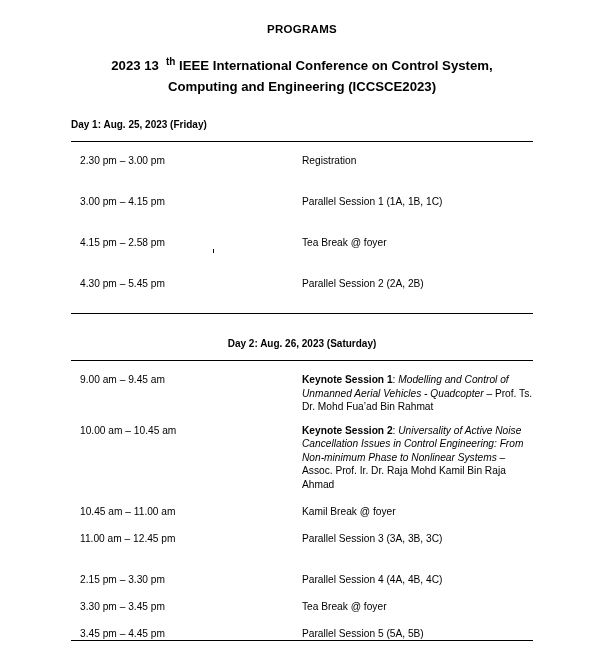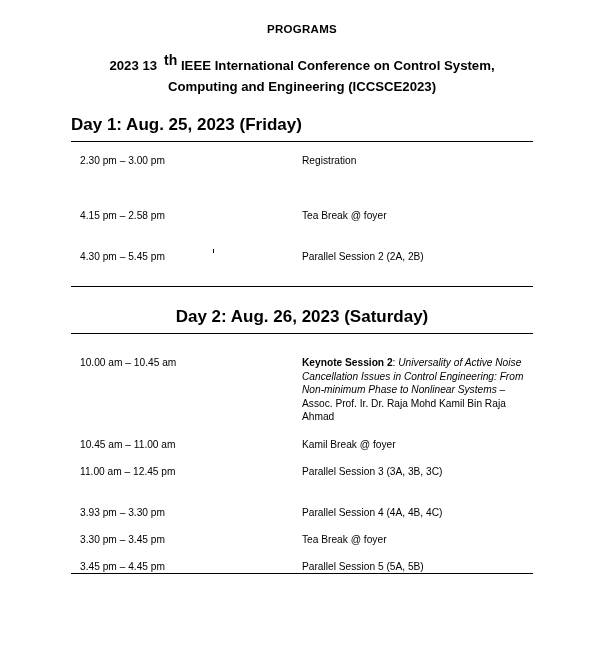--- a/index.html
+++ b/index.html
@@ -37,29 +37,29 @@
     text-align: center;
     font-weight: bold;
     font-size: 13.2px;
     line-height: 21px;
     margin: 0;
     padding-top: 19px;
     padding-left: 4px;
     padding-right: 4px;
   }
   .conf-title sup {
-    font-size: 14px;
+    font-size: 10px;
     vertical-align: super;
     line-height: 0;
     padding-left: 7px;
   }
 
   .day-heading {
     font-weight: bold;
-    font-size: 17px;
+    font-size: 10px;
     line-height: 14px;
     margin: 0;
   }
   #day1-heading { padding-top: 21px; }
   #day2-heading { padding-top: 23px; text-align: center; }
 
   
   .schedule {
     width: 462px;
     border-collapse: collapse;
@@ -140,20 +140,24 @@
         </tr>
 
       <tr class="row">
         <td class="col-time time-cell">2.30 pm – 3.00 pm</td>
         <td class="col-desc desc-cell">Registration</td>
       </tr>
       <tr class="gap">
           <td colspan="2"></td>
         </tr>
 
+      <tr class="row">
+        <td class="col-time time-cell">3.00 pm – 4.15 pm</td>
+        <td class="col-desc desc-cell">Parallel Session 1 (1A, 1B, 1C)</td>
+      </tr>
       <tr class="gap">
           <td colspan="2"></td>
         </tr>
 
       <tr class="row">
         <td class="col-time time-cell">4.15 pm – 2.58 pm</td>
         <td class="col-desc desc-cell">Tea Break @ foyer</td>
       </tr>
       <tr class="gap">
           <td colspan="2"></td>
@@ -172,20 +176,26 @@
   <div class="tick"></div>
 
   <div class="day-heading" id="day2-heading">Day 2: Aug. 26, 2023 (Saturday)</div>
 
   <table class="schedule" id="day2-table">
     <tbody>
       <tr class="spacer-top">
           <td colspan="2"></td>
         </tr>
 
+      <tr class="row">
+        <td class="col-time time-cell">9.00 am – 9.45 am</td>
+        <td class="col-desc desc-cell">
+          <span class="keynote-block"><span class="keynote-label">Keynote Session 1</span><span>: </span><span class="keynote-title">Modelling and Control of Unmanned Aerial Vehicles - Quadcopter</span><span> – Prof. Ts. Dr. Mohd Fua’ad Bin Rahmat</span></span>
+        </td>
+      </tr>
       <tr class="gap-small">
           <td colspan="2"></td>
         </tr>
 
       <tr class="row">
         <td class="col-time time-cell">10.00 am – 10.45 am</td>
         <td class="col-desc desc-cell">
           <span class="keynote-block"><span class="keynote-label">Keynote Session 2</span><span>: </span><span class="keynote-title">Universality of Active Noise Cancellation Issues in Control Engineering: From Non-minimum Phase to Nonlinear Systems</span><span> – Assoc. Prof. Ir. Dr. Raja Mohd Kamil Bin Raja Ahmad</span></span>
         </td>
       </tr>
@@ -207,21 +217,21 @@
       </tr>
       <tr class="gap">
           <td colspan="2"></td>
         </tr>
 
       <tr class="gap">
           <td colspan="2"></td>
         </tr>
 
       <tr class="row">
-        <td class="col-time time-cell">3.93 pm – 3.30 pm</td>
+        <td class="col-time time-cell">2.15 pm – 3.30 pm</td>
         <td class="col-desc desc-cell">Parallel Session 4 (4A, 4B, 4C)</td>
       </tr>
       <tr class="gap">
           <td colspan="2"></td>
         </tr>
 
       <tr class="row">
         <td class="col-time time-cell">3.30 pm – 3.45 pm</td>
         <td class="col-desc desc-cell">Tea Break @ foyer</td>
       </tr>

